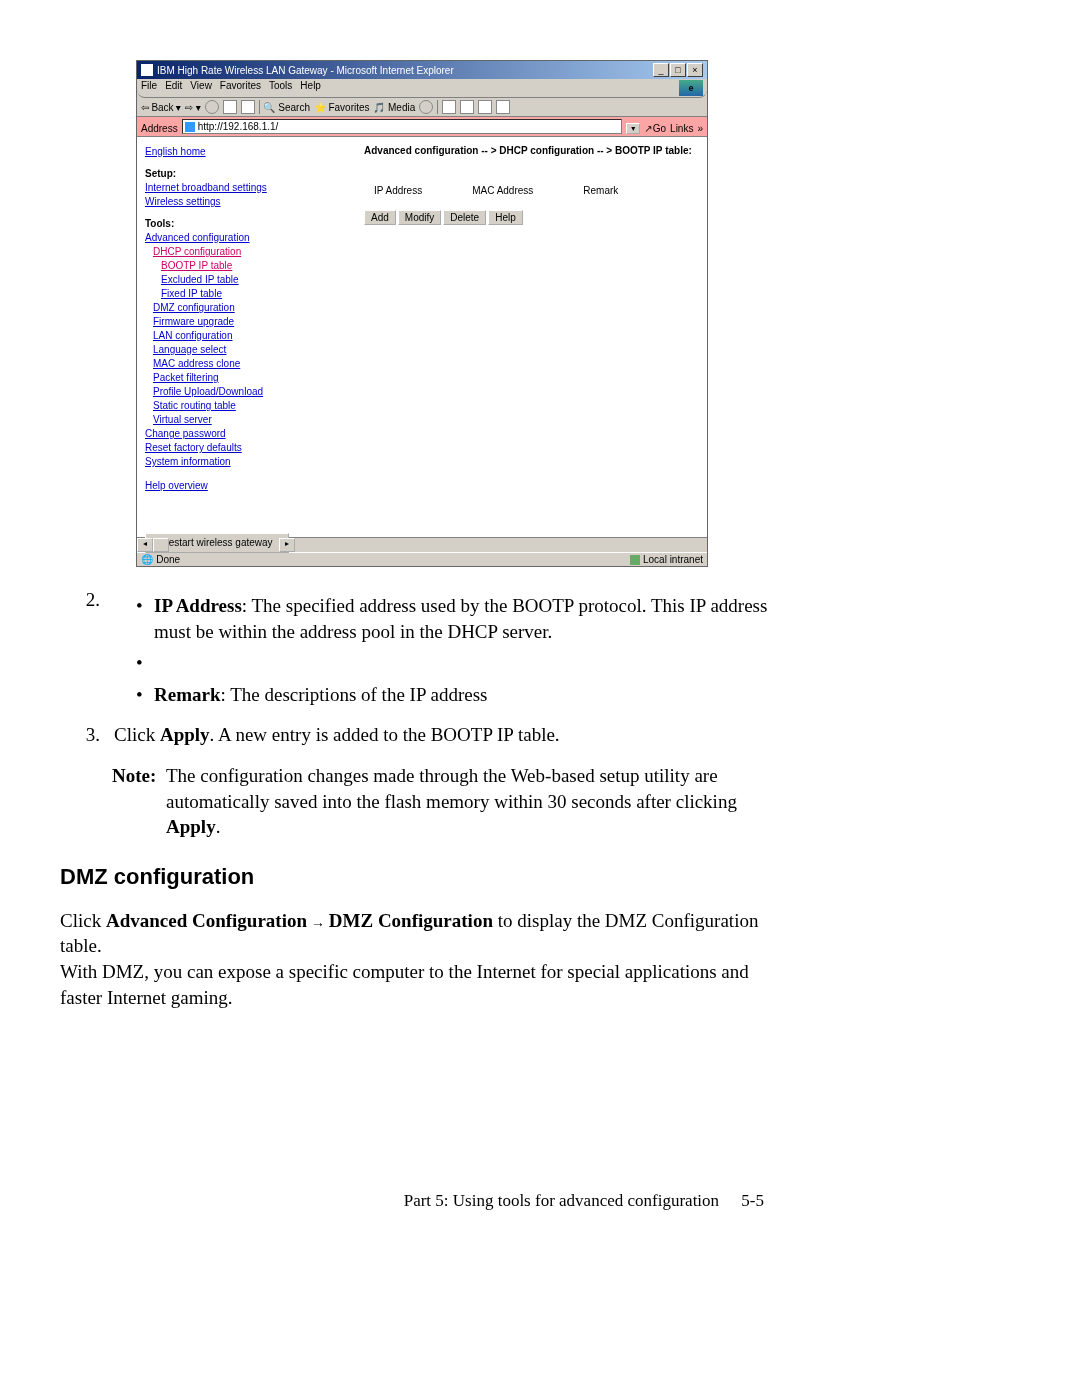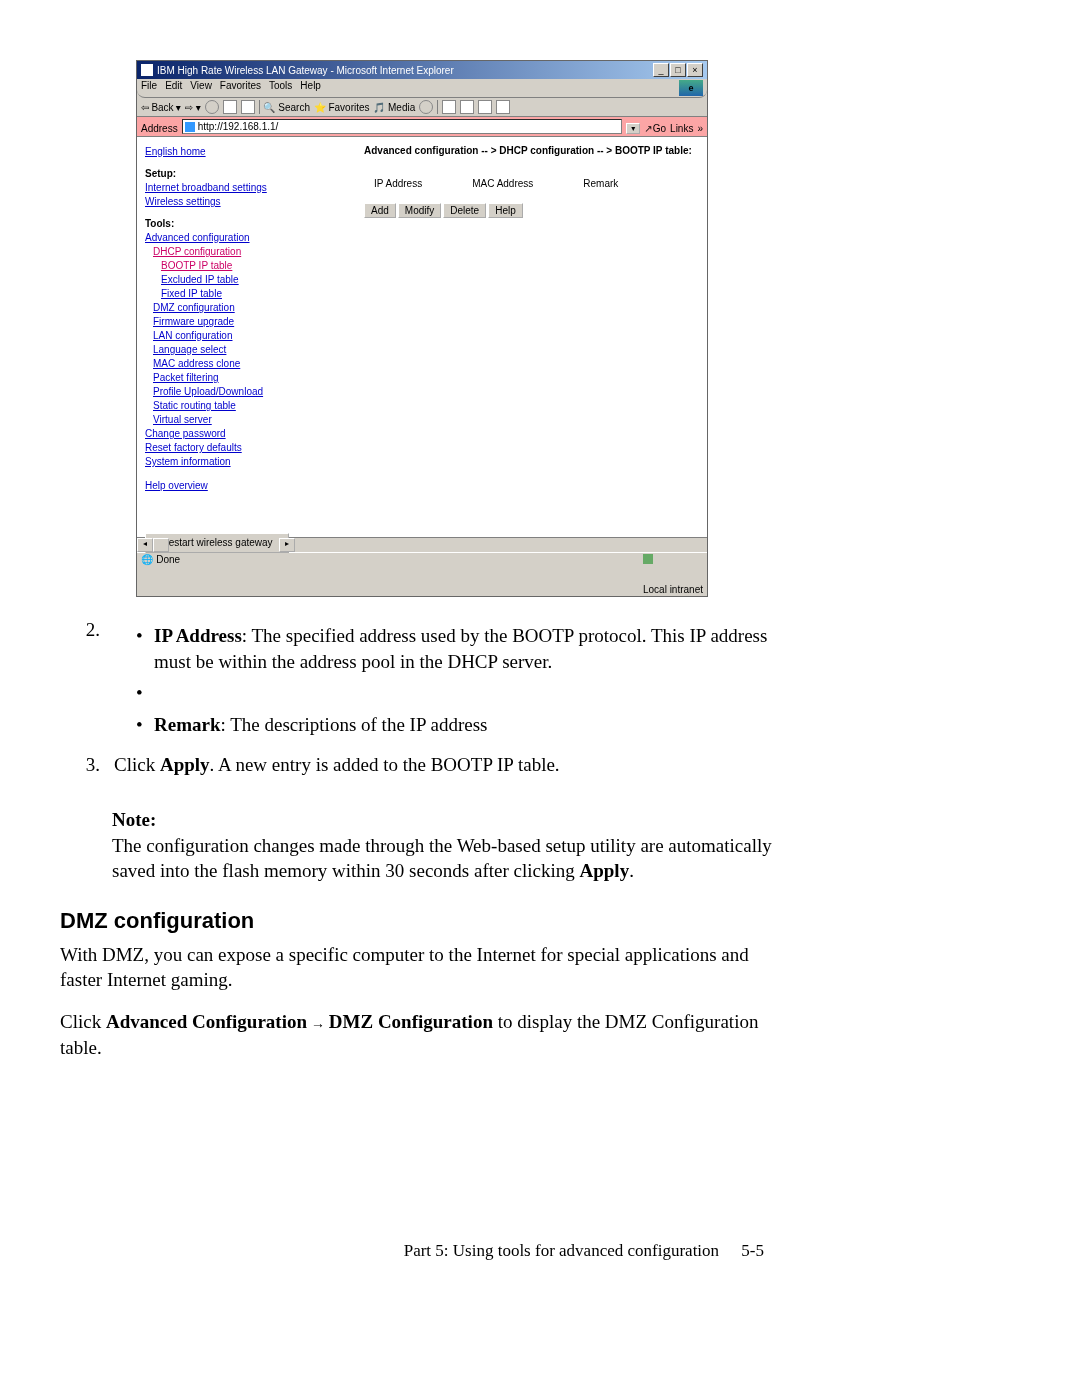--- a/index.html
+++ b/index.html
@@ -121,21 +121,21 @@
     padding: 2px 6px;
     text-align: center;
     font-size: 10px;
     width: 130px;
   }
   .main-pane {
     flex: 1;
     padding: 8px;
     font-size: 10px;
   }
-  .breadcrumb-hdr { font-weight: bold; color: #000; margin-bottom: 22px; }
+  .breadcrumb-hdr { font-weight: bold; color: #000; margin-bottom: 29px; }
   .cols { display: flex; gap: 50px; margin-bottom: 14px; margin-left: 10px; }
   .action-btns { display: flex; gap: 2px; }
   .action-btns button {
     font-size: 10px;
     background: #d4d0c8;
     border: 1px outset #fff;
     padding: 1px 6px;
   }
   .scroll-bottom {
     height: 14px; background: #d4d0c8; border-top:1px solid #808080;
@@ -144,38 +144,38 @@
   .scroll-bottom .thumb { width:14px; height:12px; background:#d4d0c8; border:1px outset #fff; }
   .scroll-bottom .arrow { width:14px; height:12px; background:#d4d0c8; border:1px outset #fff; text-align:center; font-size:8px;}
   .statusbar {
     background: #d4d0c8;
     border-top: 1px solid #fff;
     padding: 1px 4px;
     display: flex;
     justify-content: space-between;
     font-size: 10px;
   }
-  .statusbar .zone { display:flex; align-items:flex-start; gap:20px;flex-direction:column; }
+  .statusbar .zone { display:flex; align-items:center; gap:3px; }
   .statusbar .zone-icon { width:10px; height:10px; background:#6a6; display:inline-block; }
 
   
   .doc {
     font-size: 19px;
     line-height: 1.35;
     color: #000;
     max-width: 940px;
     margin: 0 auto;
   }
   .ol-item { display:flex; margin-bottom: 8px; }
   .ol-num { width: 40px; flex-shrink:0; text-align:right; padding-right:14px; }
   .ol-body { flex:1; }
   .bullet-list { margin: 6px 0 6px 22px; }
   .bullet-item { display:flex; margin-bottom: 6px; }
   .bullet-dot { width: 18px; flex-shrink:0; }
-  .note-row { display:flex; margin: 30px 0 14px 52px; flex-direction: column; }
+  .note-row { display:flex; margin: 16px 0 14px 52px; }
   .note-label { font-weight: bold; width: 54px; flex-shrink:0; }
   .note-body { flex:1; }
   .section-h { font-family: Arial, Helvetica, sans-serif; font-weight: bold; font-size: 22px; margin: 22px 0 6px 0; }
   .arrow-sym { font-family: Arial; font-size: 14px; }
   .footer {
     margin-top: 180px;
     text-align: right;
     font-size: 17px;
     padding-right: 20px;
   }
@@ -325,24 +325,24 @@
       <div class="ol-num">3.</div>
       <div class="ol-body"><span>Click </span><b>Apply</b><span>. A new entry is added to the BOOTP IP table.</span></div>
     </div>
 
     <div class="note-row">
       <div class="note-label">Note:</div>
       <div class="note-body"><span>The configuration changes made through the Web-based setup utility are automatically saved into the flash memory within 30 seconds after clicking </span><b>Apply</b><span>.</span></div>
     </div>
 
     <div class="section-h">DMZ configuration</div>
-    <div>With DMZ, you can expose a specific computer to the Internet for special applications and faster Internet gaming.</div>
     <div style="margin-top:16px">
       <span>Click </span><b>Advanced Configuration</b><span class="arrow-sym"> → </span><b>DMZ Configuration</b><span> to display the DMZ Configuration table.</span>
     </div>
+    <div>With DMZ, you can expose a specific computer to the Internet for special applications and faster Internet gaming.</div>
 
     <div class="footer">
       <span>Part 5: Using tools for advanced configuration</span>
       <span class="pn">5-5</span>
     </div>
   </div>
 
 </div>
 
 </body></html>

